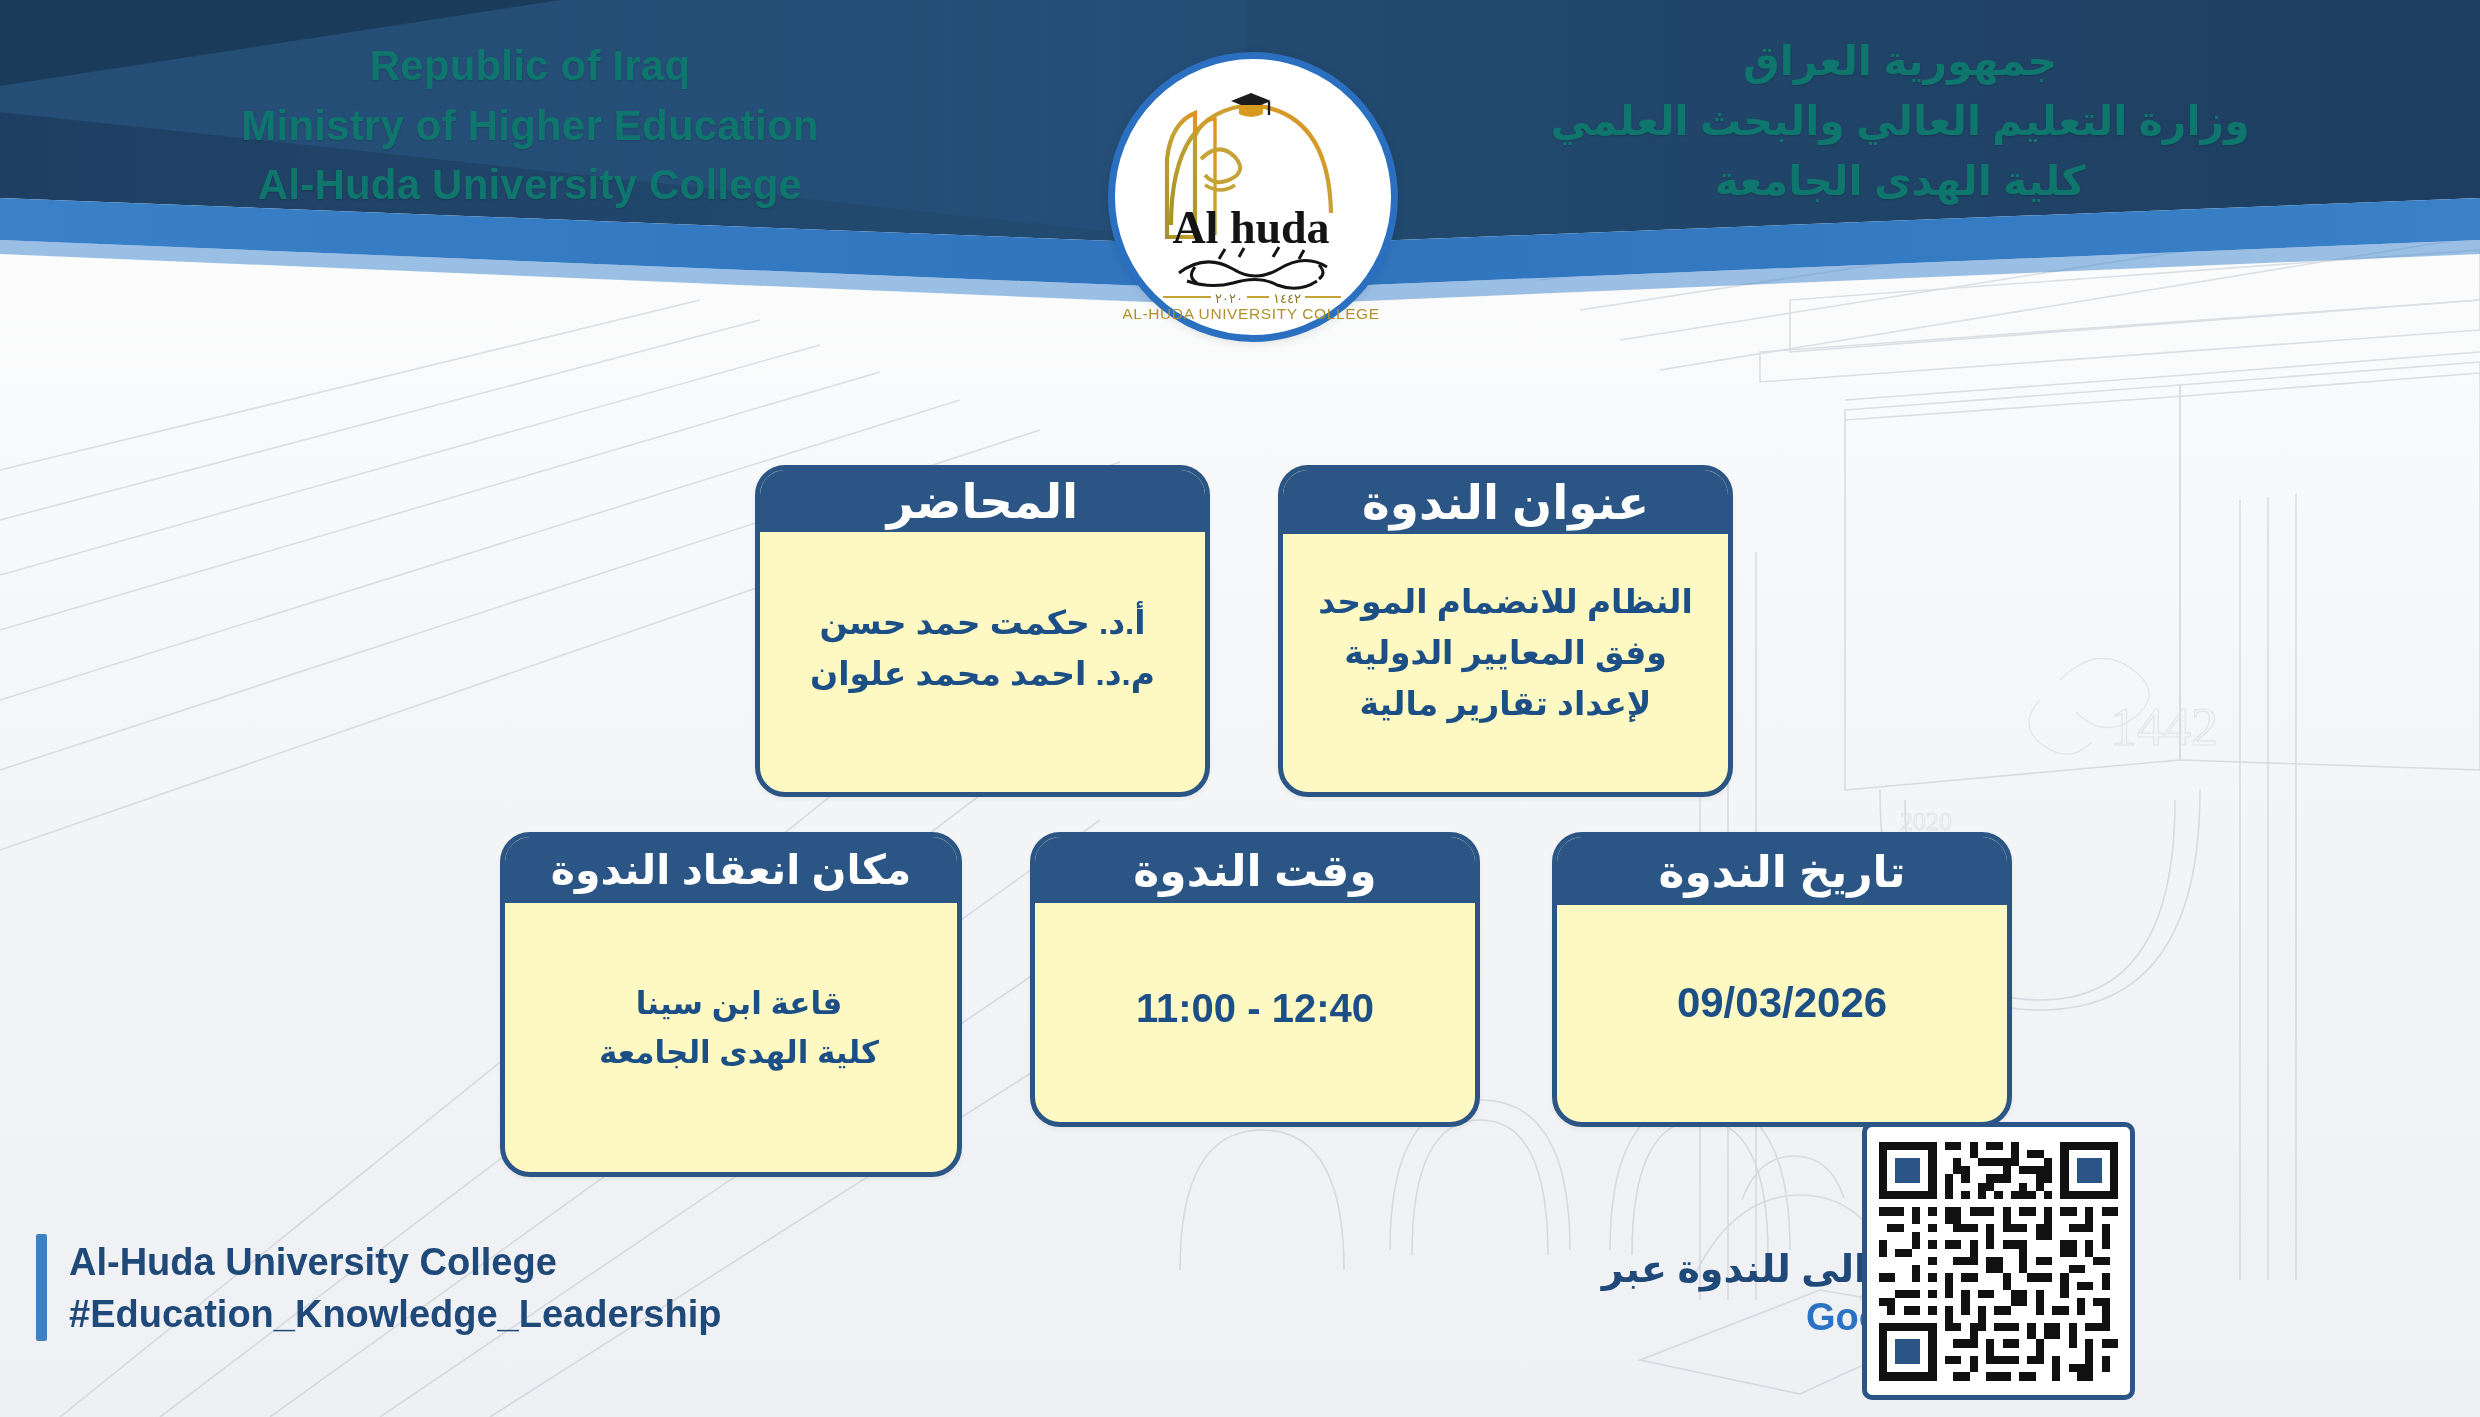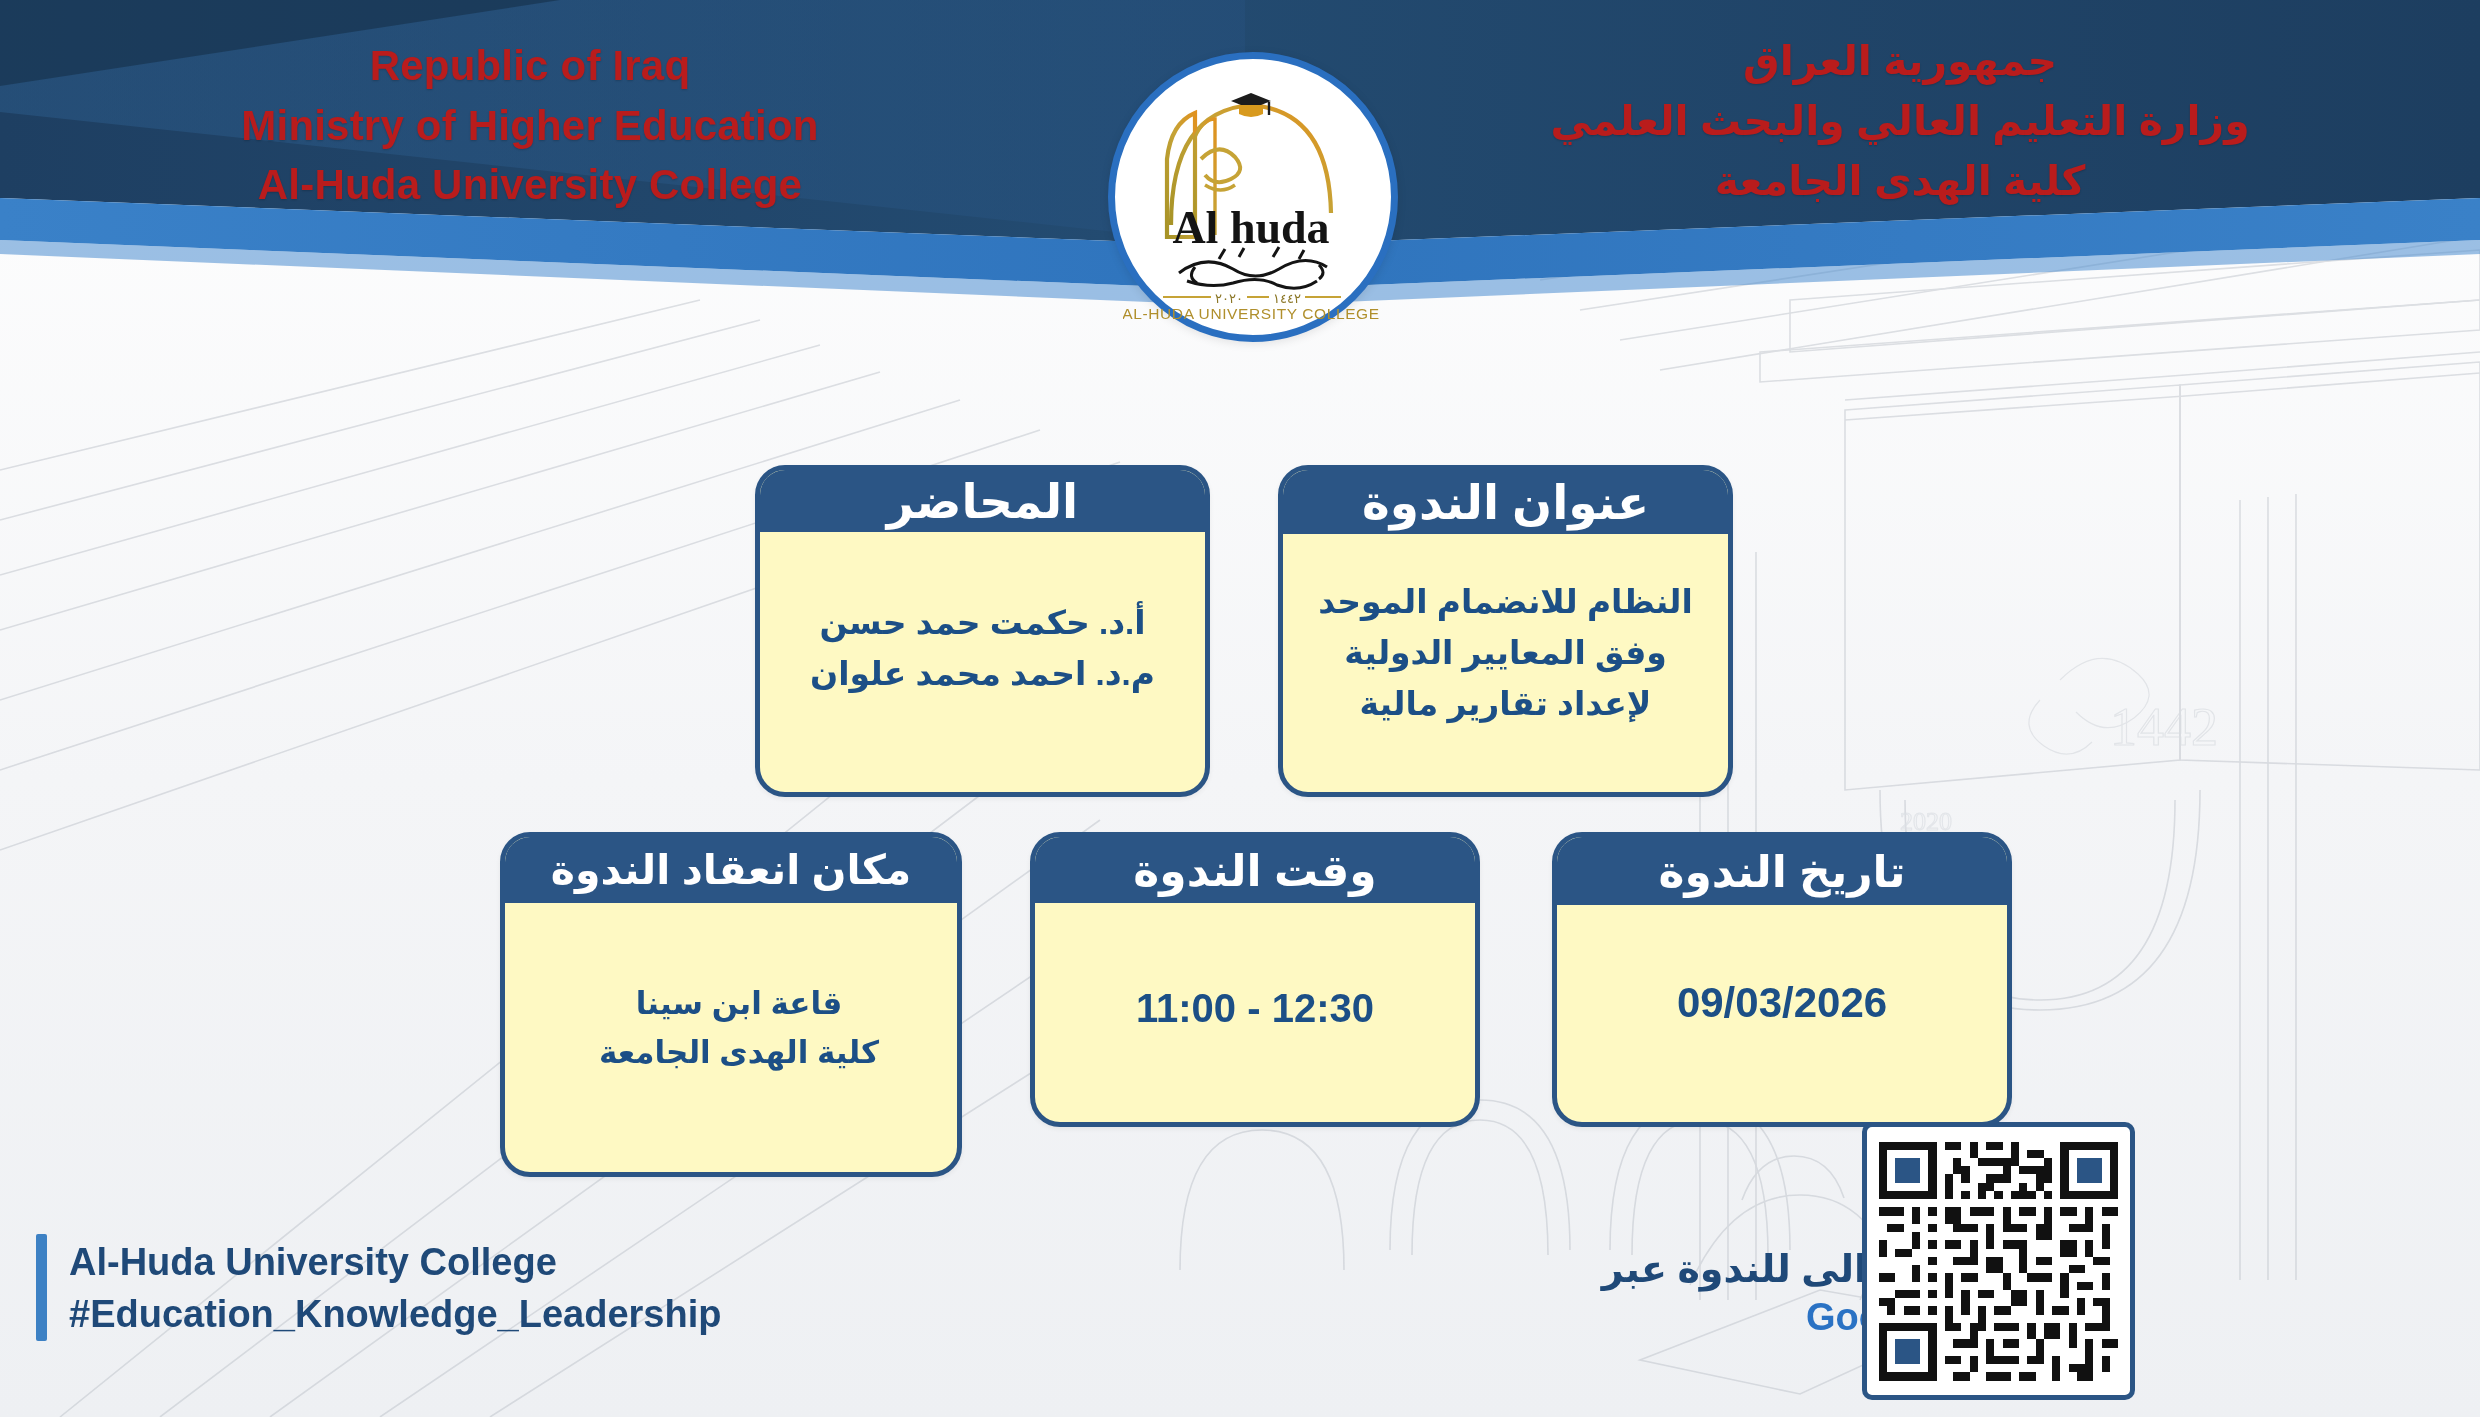--- a/index.html
+++ b/index.html
@@ -33,21 +33,21 @@
   .header {
     position: absolute; left: 0; top: 0;
     width: 2480px; height: 300px;
     z-index: 5;
   }
   .header svg { display: block; }
 
   .hdr-text {
     position: absolute;
     z-index: 7;
-    color: #b91c1c;
+    color: #0f766e;
     font-weight: bold;
     line-height: 1.42;
     text-shadow: 0 1px 2px rgba(0,0,0,.18);
   }
   .hdr-left {
     left: 120px; top: 36px; width: 820px;
     text-align: center;
     font-size: 42px;
     letter-spacing: .2px;
   }
@@ -352,21 +352,21 @@
     <div class="card-body">
       <div>
         <div>قاعة ابن سينا</div>
         <div>كلية الهدى الجامعة</div>
       </div>
     </div>
   </div>
 
   <div class="card" id="card-time">
     <div class="card-head">وقت الندوة</div>
-    <div class="card-body ltr">11:00 - 12:30</div>
+    <div class="card-body ltr">11:00 - 12:40</div>
   </div>
 
   <div class="card" id="card-date">
     <div class="card-head">تاريخ الندوة</div>
     <div class="card-body ltr">09/03/2026</div>
   </div>
 
   <div class="footer-left">
     <div class="footer-bar"></div>
     <div class="footer-lines">

